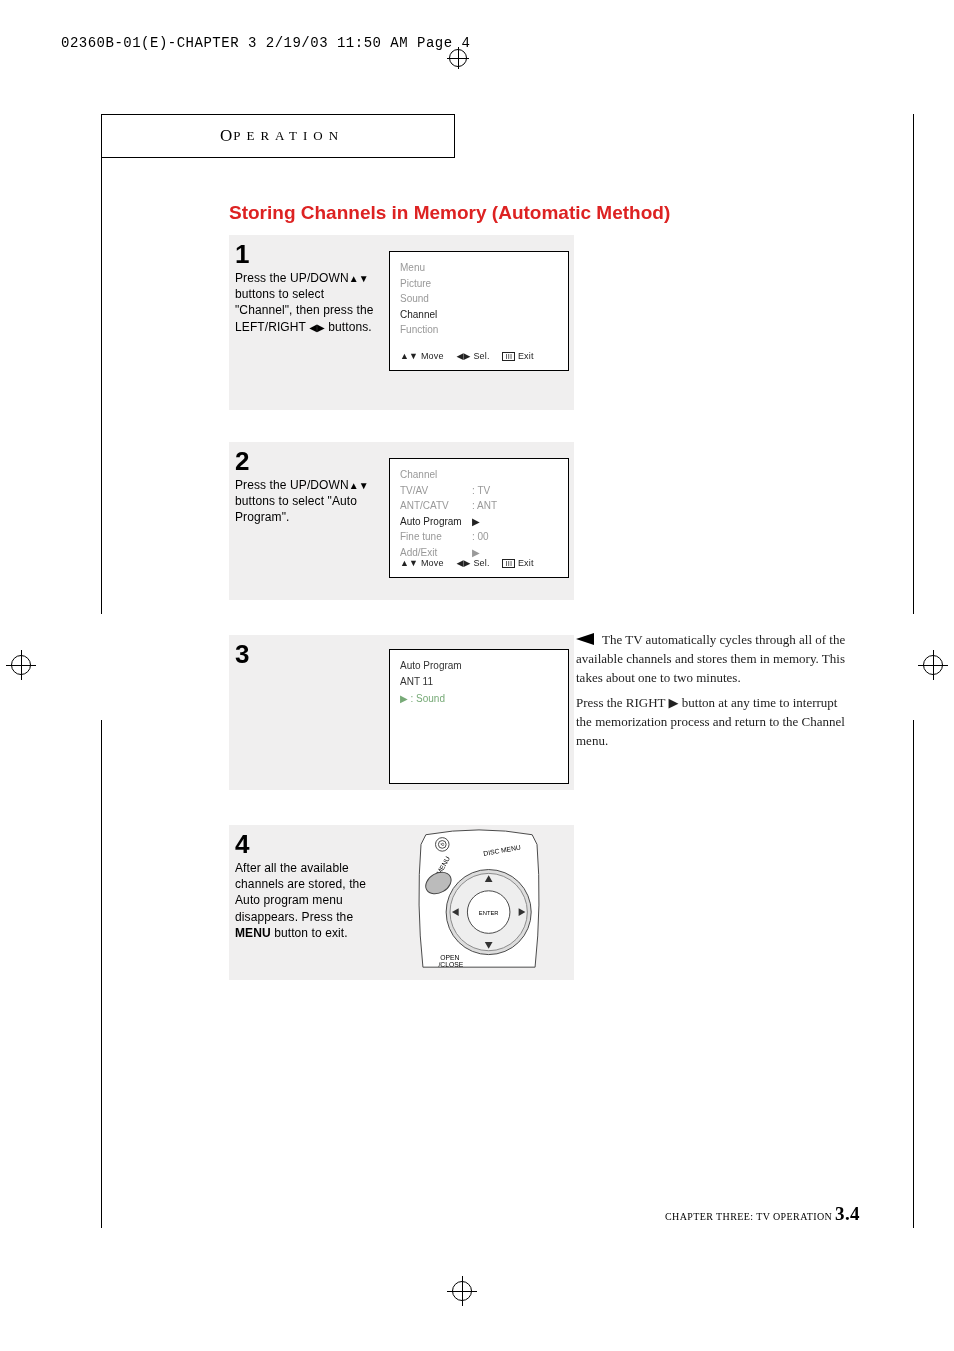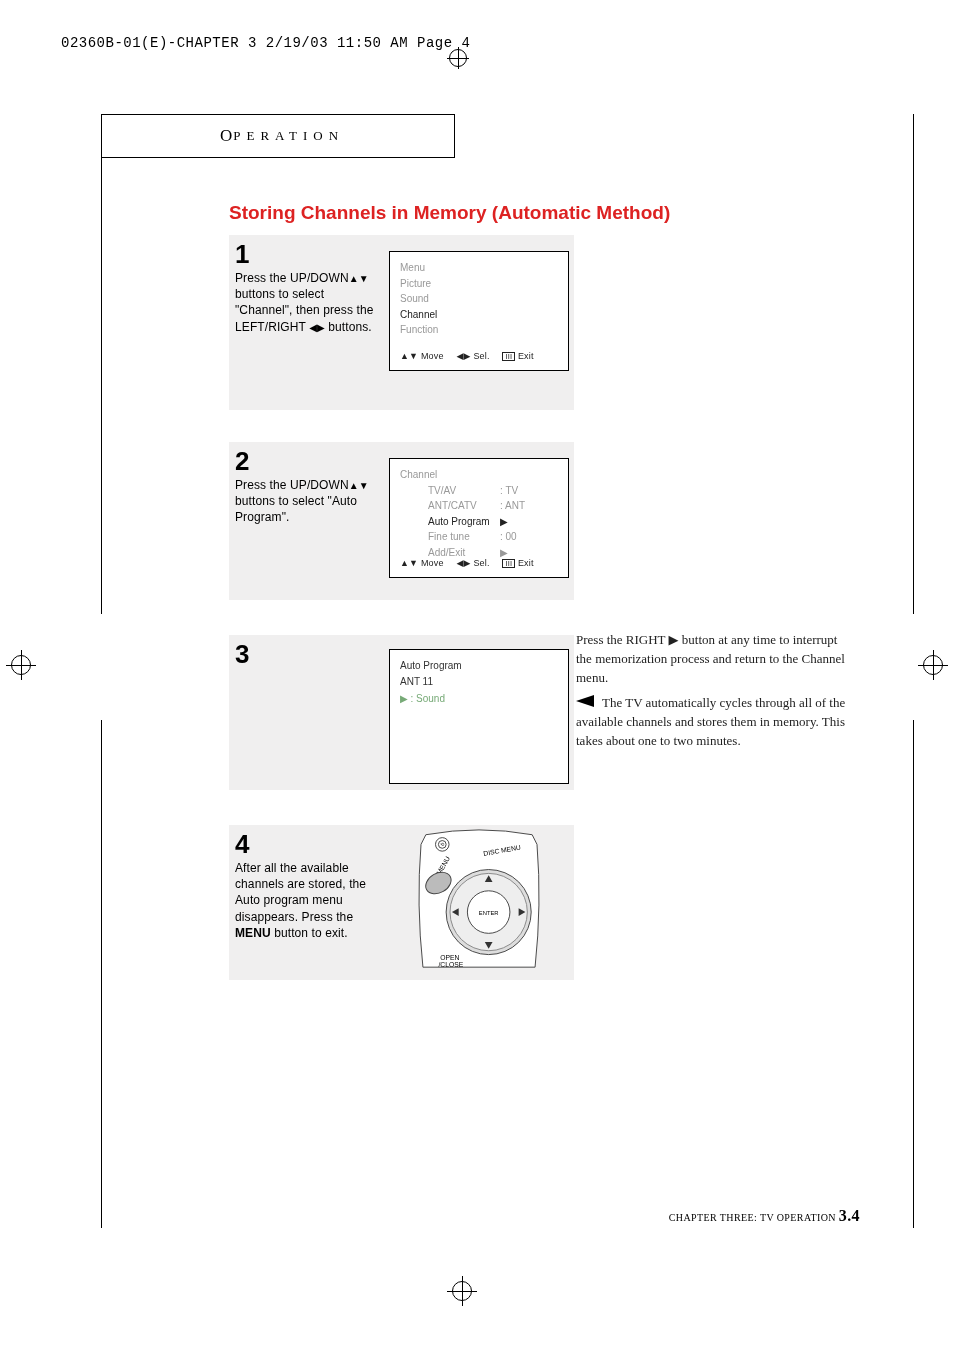--- a/index.html
+++ b/index.html
@@ -150,21 +150,21 @@
   .osd-foot {
     position: absolute;
     bottom: 6px;
     left: 10px;
     font-size: 9px;
     color: #222;
     letter-spacing: 0.2px;
   }
   .osd-foot .gap { display:inline-block; width:10px; }
   .osd-menu-row { display: flex; }
-  .osd-menu-row .lab { width: 72px; margin-left: 28px; }
+  .osd-menu-row .lab { width: 72px; }
   .osd-menu-row .val { }
   .remote-box {
     position: absolute;
     left: 160px;
     top: 2px;
     width: 180px;
     height: 145px;
   }
   .remote-svg { width: 100%; height: 100%; }
   .sidebar {
@@ -184,21 +184,21 @@
   }
   .sidebar p { margin: 0 0 6px 0; }
   .footer {
     position: absolute;
     right: 94px;
     bottom: 126px;
     font-size: 10px;
     font-family: Georgia, serif;
     letter-spacing: 0.4px;
   }
-  .footer .big { font-size: 16px; font-weight: bold; }
+  .footer .big { font-size: 19px; font-weight: bold; }
 </style>
 </head>
 <body>
 
 <div class="regmark-top">
     <div class="circle"></div>
   </div>
 <div class="regmark-side left">
     <div class="circle"></div>
   </div>
@@ -318,23 +318,23 @@
 
       <ellipse cx="48" cy="58" rx="14" ry="10" fill="#bbb" stroke="#444" transform="rotate(-30 48 58)"></ellipse>
 
       <text x="50" y="138" font-size="7" font-family="Arial">OPEN</text>
       <text x="48" y="145" font-size="7" font-family="Arial">/CLOSE</text>
     </svg>
   </div>
 </div>
 
 <div class="sidebar">
-  <p><span>Press the RIGHT </span><span>▶</span><span> button at any time to interrupt the memorization process and return to the Channel menu.</span></p>
   <p><span class="tri">
     <svg width="18" height="12">
           <polygon points="18,0 18,12 0,6" fill="#000"></polygon>
         </svg>
   </span><span>The TV automatically cycles through all of the available channels and stores them in memory. This takes about one to two minutes.</span></p>
+  <p><span>Press the RIGHT </span><span>▶</span><span> button at any time to interrupt the memorization process and return to the Channel menu.</span></p>
 </div>
 
 <div class="footer">
   <span style="font-variant:small-caps;">CHAPTER THREE: TV OPERATION </span><span class="big">3.4</span>
 </div>
 
 </body></html>

